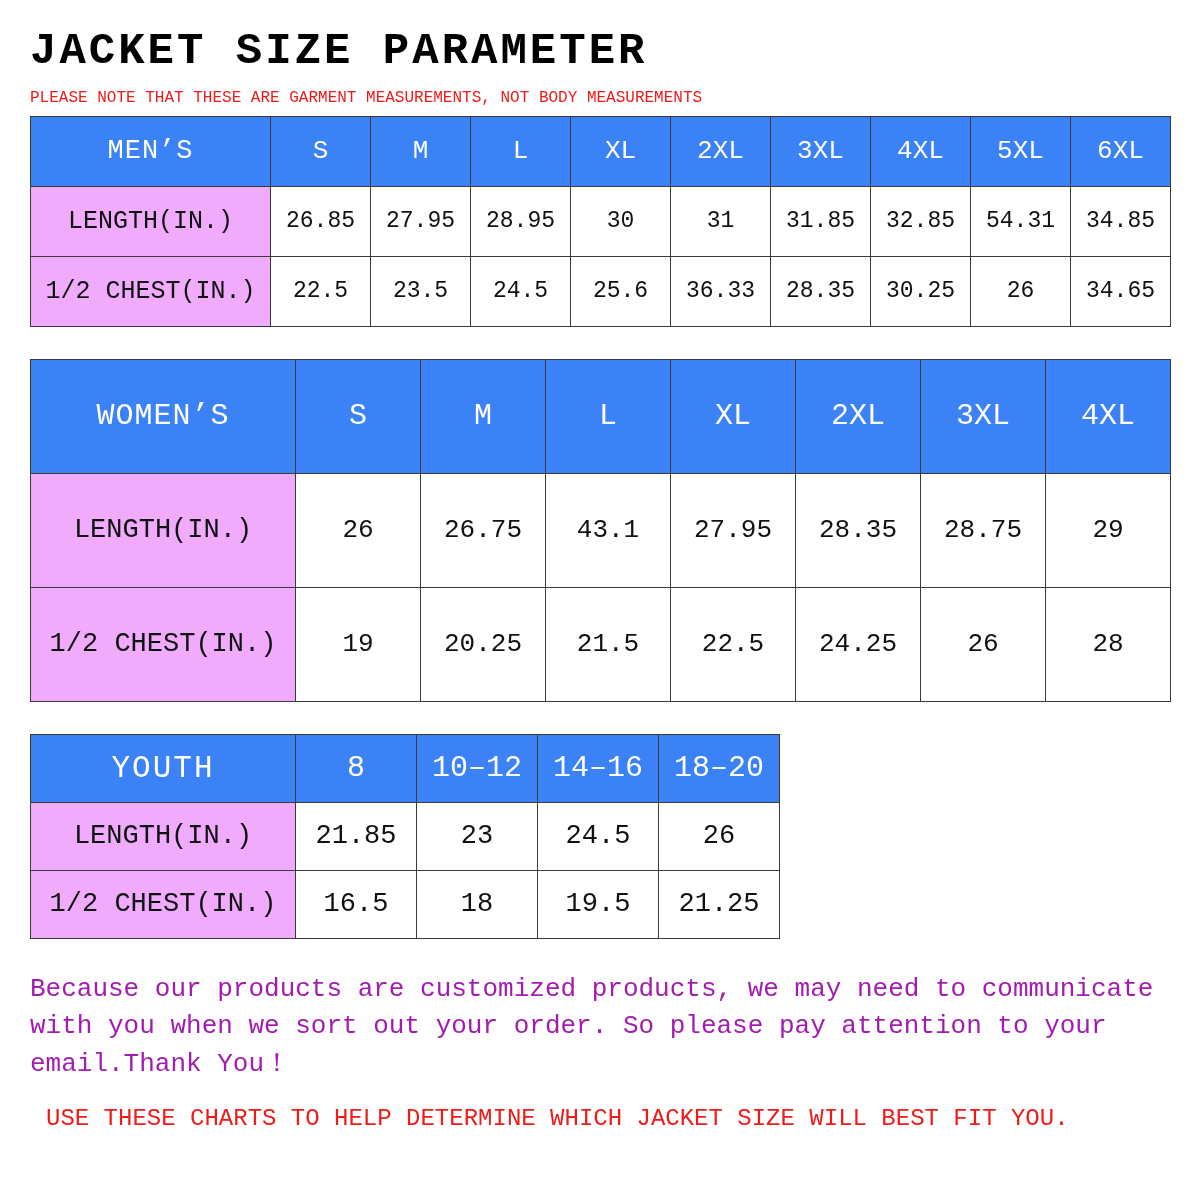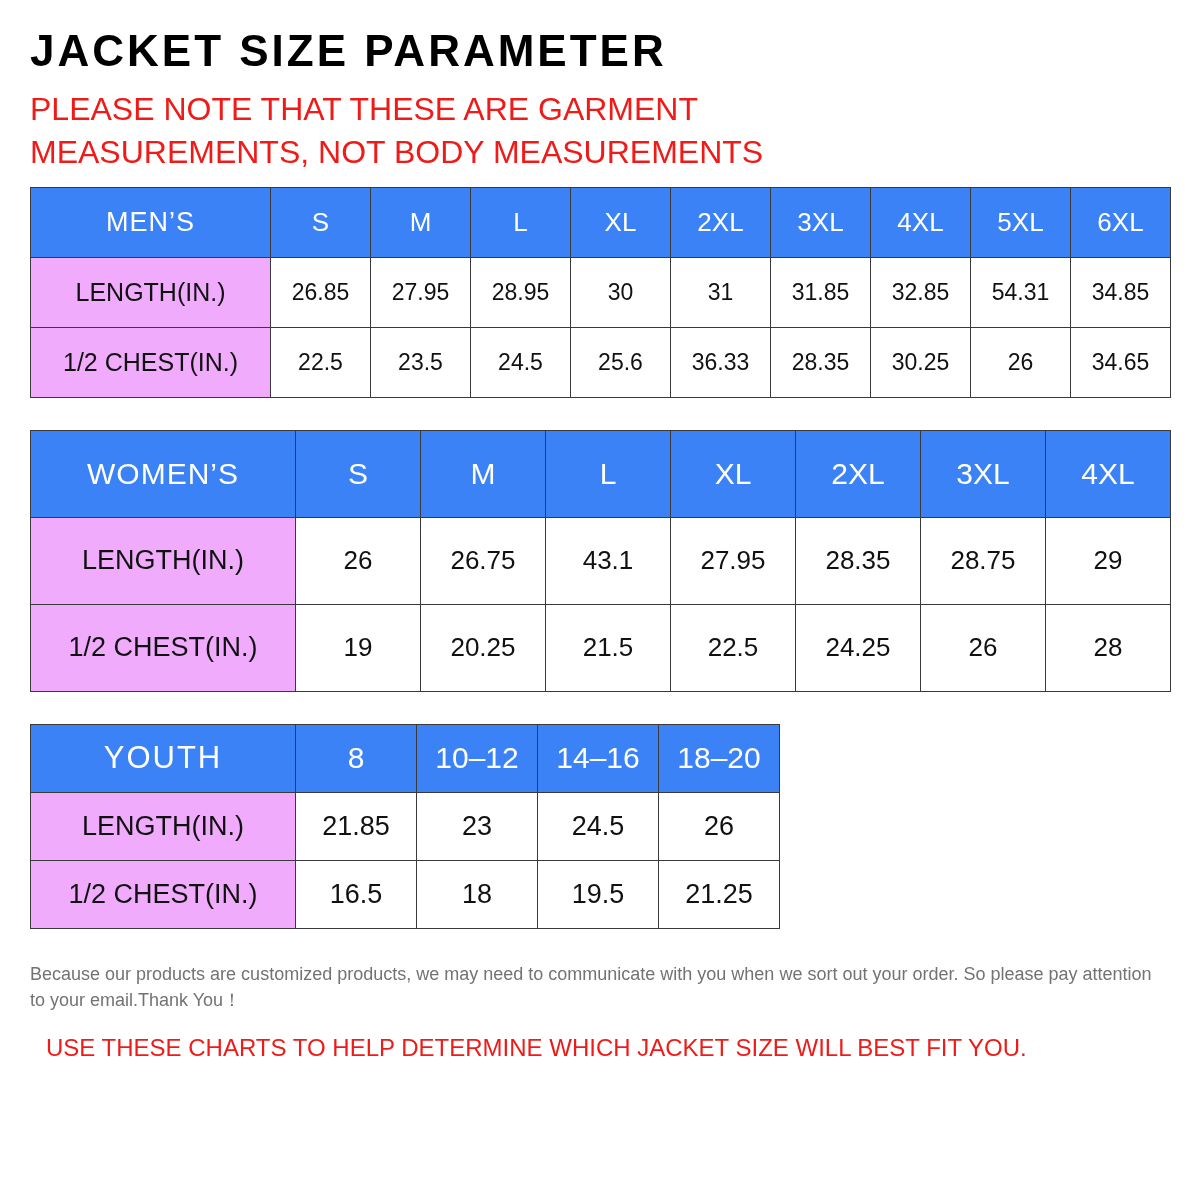--- a/index.html
+++ b/index.html
@@ -12,33 +12,34 @@
     height: 1200px;
     font-family: "Liberation Sans", sans-serif;
     color: #000000;
     overflow: hidden;
   }
   .page {
     box-sizing: border-box;
     width: 1200px;
     height: 1200px;
     padding: 28px 39px 10px 30px;
+    font-family: Liberation Mono, monospace;
   }
   .title {
     font-size: 44px;
     font-weight: bold;
     letter-spacing: 3px;
     margin: 0 0 14px 0;
     line-height: 1.05;
   }
   .note {
     color: #ee1b19;
-    font-size: 32px;
+    font-size: 16px;
     line-height: 1.35;
-    margin: 0 0 12px 0;
+    margin: 0 0 6px 0;
     max-width: 920px;
   }
   table.size {
     border-collapse: collapse;
     table-layout: fixed;
     margin-bottom: 32px;
   }
   table.size td, table.size th {
     border: 1px solid #3a3a3a;
     text-align: center;
@@ -63,36 +64,36 @@
     background: #f0abfc;
   }
   
   #men-table { width: 1140px; }
   #men-table col.c0 { width: 240px; }
   #men-table col.cx { width: 100px; }
 
   #women-table { width: 1140px; }
   #women-table col.c0 { width: 265px; }
   #women-table col.cx { width: 125px; }
-  #women-table td, #women-table th { height: 87px; font-size: 26px; }
+  #women-table td, #women-table th { height: 114px; font-size: 26px; }
   #women-table thead th { font-size: 30px; }
   #women-table thead th.rowhead { font-size: 30px; }
   #women-table tbody td.rowhead { font-size: 27px; }
 
   #youth-table { width: 750px; }
   #youth-table col.c0 { width: 265px; }
   #youth-table col.cx { width: 121px; }
   #youth-table td, #youth-table th { height: 68px; font-size: 27px; }
   #youth-table thead th { font-size: 30px; }
   #youth-table thead th.rowhead { font-size: 31px; letter-spacing: 2px; }
   #youth-table tbody td.rowhead { font-size: 27px; }
 
   .footer-note {
-    color: #737373;
-    font-size: 18px;
+    color: #a21caf;
+    font-size: 26px;
     line-height: 1.45;
     margin: 0 0 18px 0;
     max-width: 1130px;
   }
   .footer-note2 {
     color: #ee1b19;
     font-size: 24px;
     line-height: 1.4;
     margin: 16px;
   }

